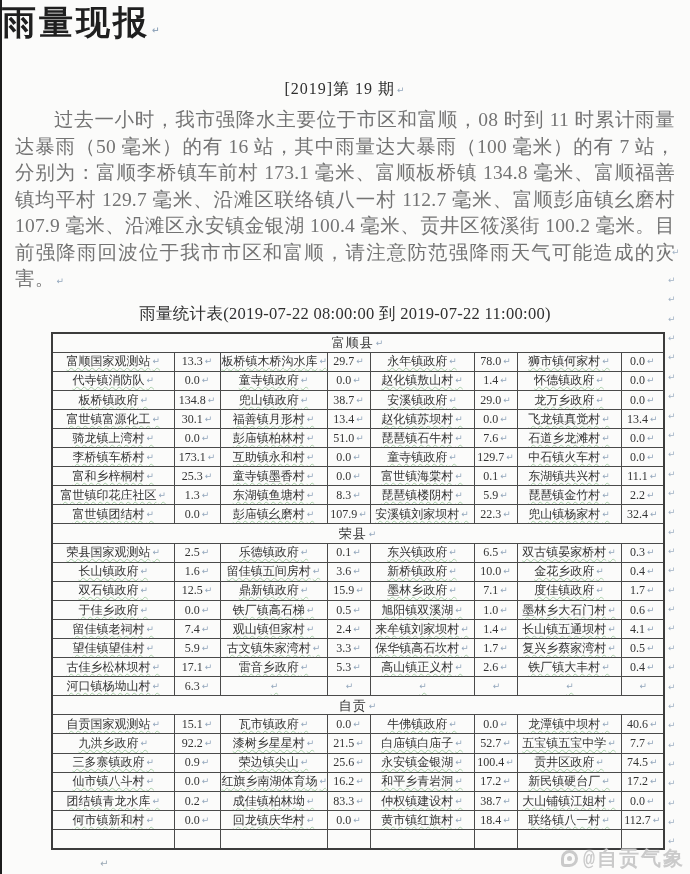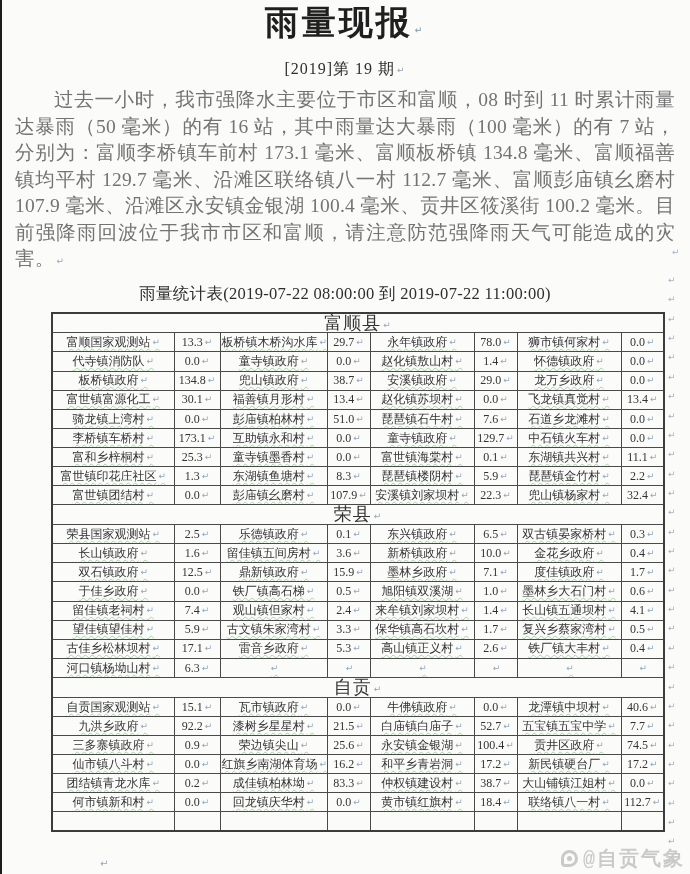--- a/index.html
+++ b/index.html
@@ -11,32 +11,31 @@
     font-family:"Liberation Serif","DejaVu Serif",serif;
     color:#2e2e2e;
   }
   
   .left-edge{
     position:absolute;left:0;top:0;width:2px;height:874px;
     background:#1c1c1c;
   }
   .doc{position:absolute;left:2px;top:0;width:686px;}
   .title{
-    text-align:center;
     font-size:34px;
     font-weight:bold;
     letter-spacing:3px;
     margin:1px 0 0 0;
     line-height:44px;
     color:#1f1f1f;
   }
   .issue{
     text-align:center;
     font-size:16px;
-    margin-top:7px;
+    margin-top:27px;
     letter-spacing:1px;
   }
   .bodytext{
     margin:7px 13px 8px 13px;
     font-size:19.5px;
     line-height:26.5px;
     text-align:justify;
     text-indent:2em;
     letter-spacing:0.2px;
     color:#737373;
@@ -57,21 +56,21 @@
     height:18.1px;
     padding:0 1px;
     font-size:12px;
     line-height:1.05;
     text-align:center;
     color:#333;
     overflow:hidden;
     white-space:nowrap;
   }
   table.rain td.section{
-    font-size:18px;
+    font-size:13px;
     letter-spacing:1px;
   }
   table.rain{border:2px solid #3c3c3c;}
   .ct{display:inline-block;}
   td.name .ct{
     text-decoration:underline;
     text-decoration-style:wavy;
     text-decoration-color:rgba(85,165,85,0.45);
     text-decoration-thickness:1px;
     text-underline-offset:2px;

